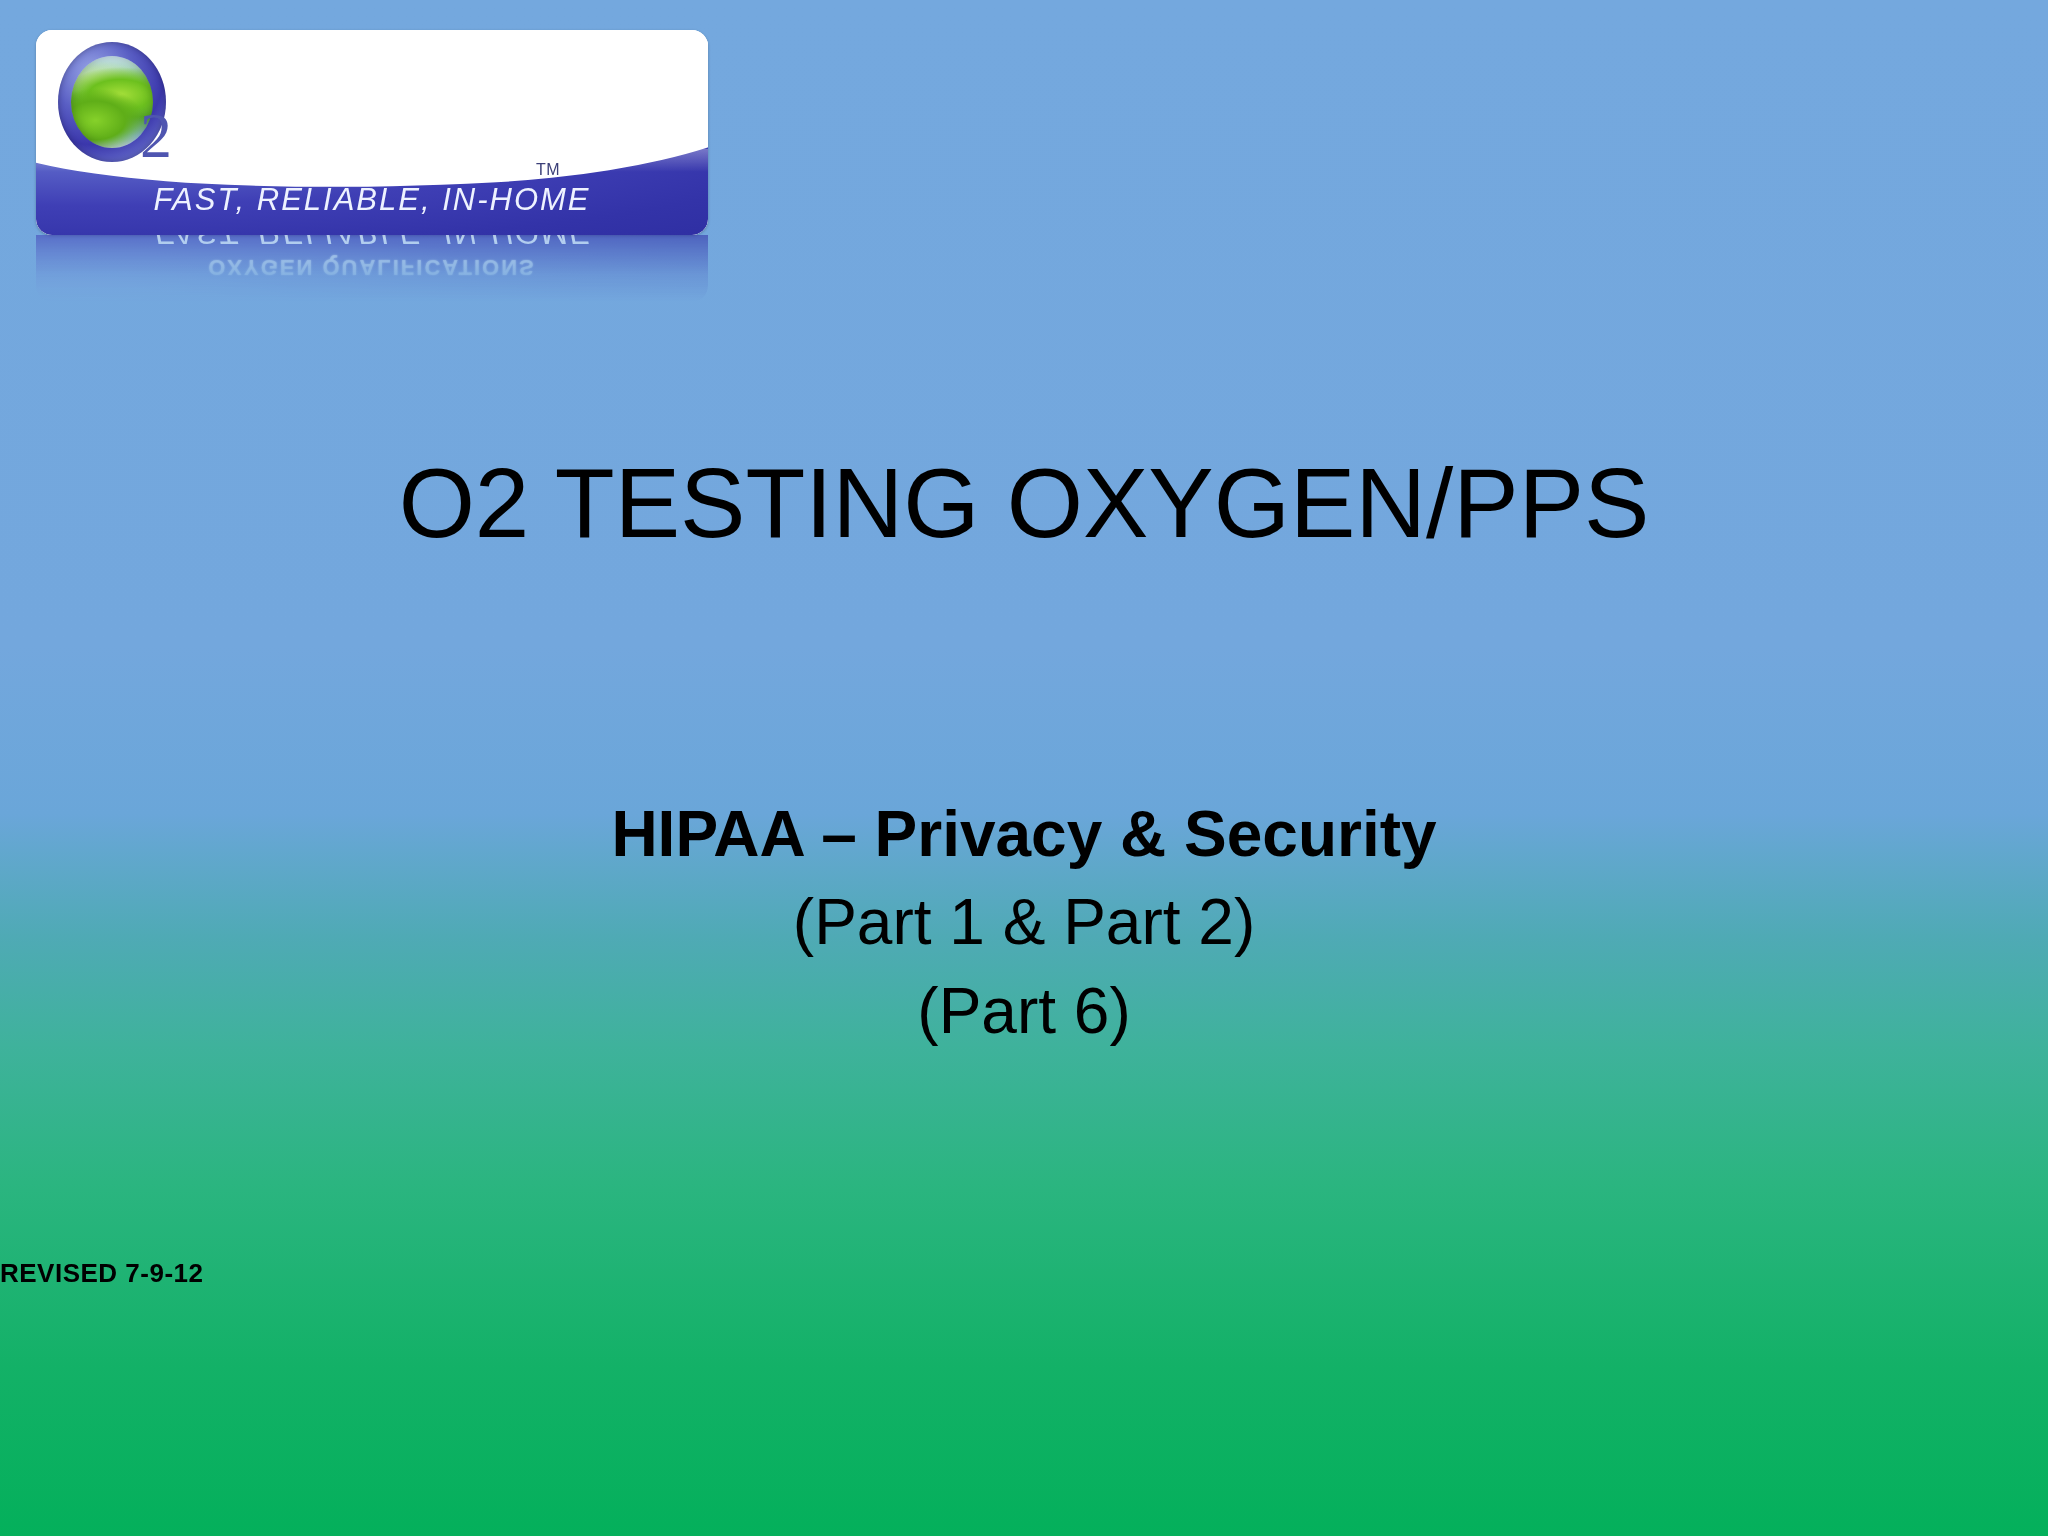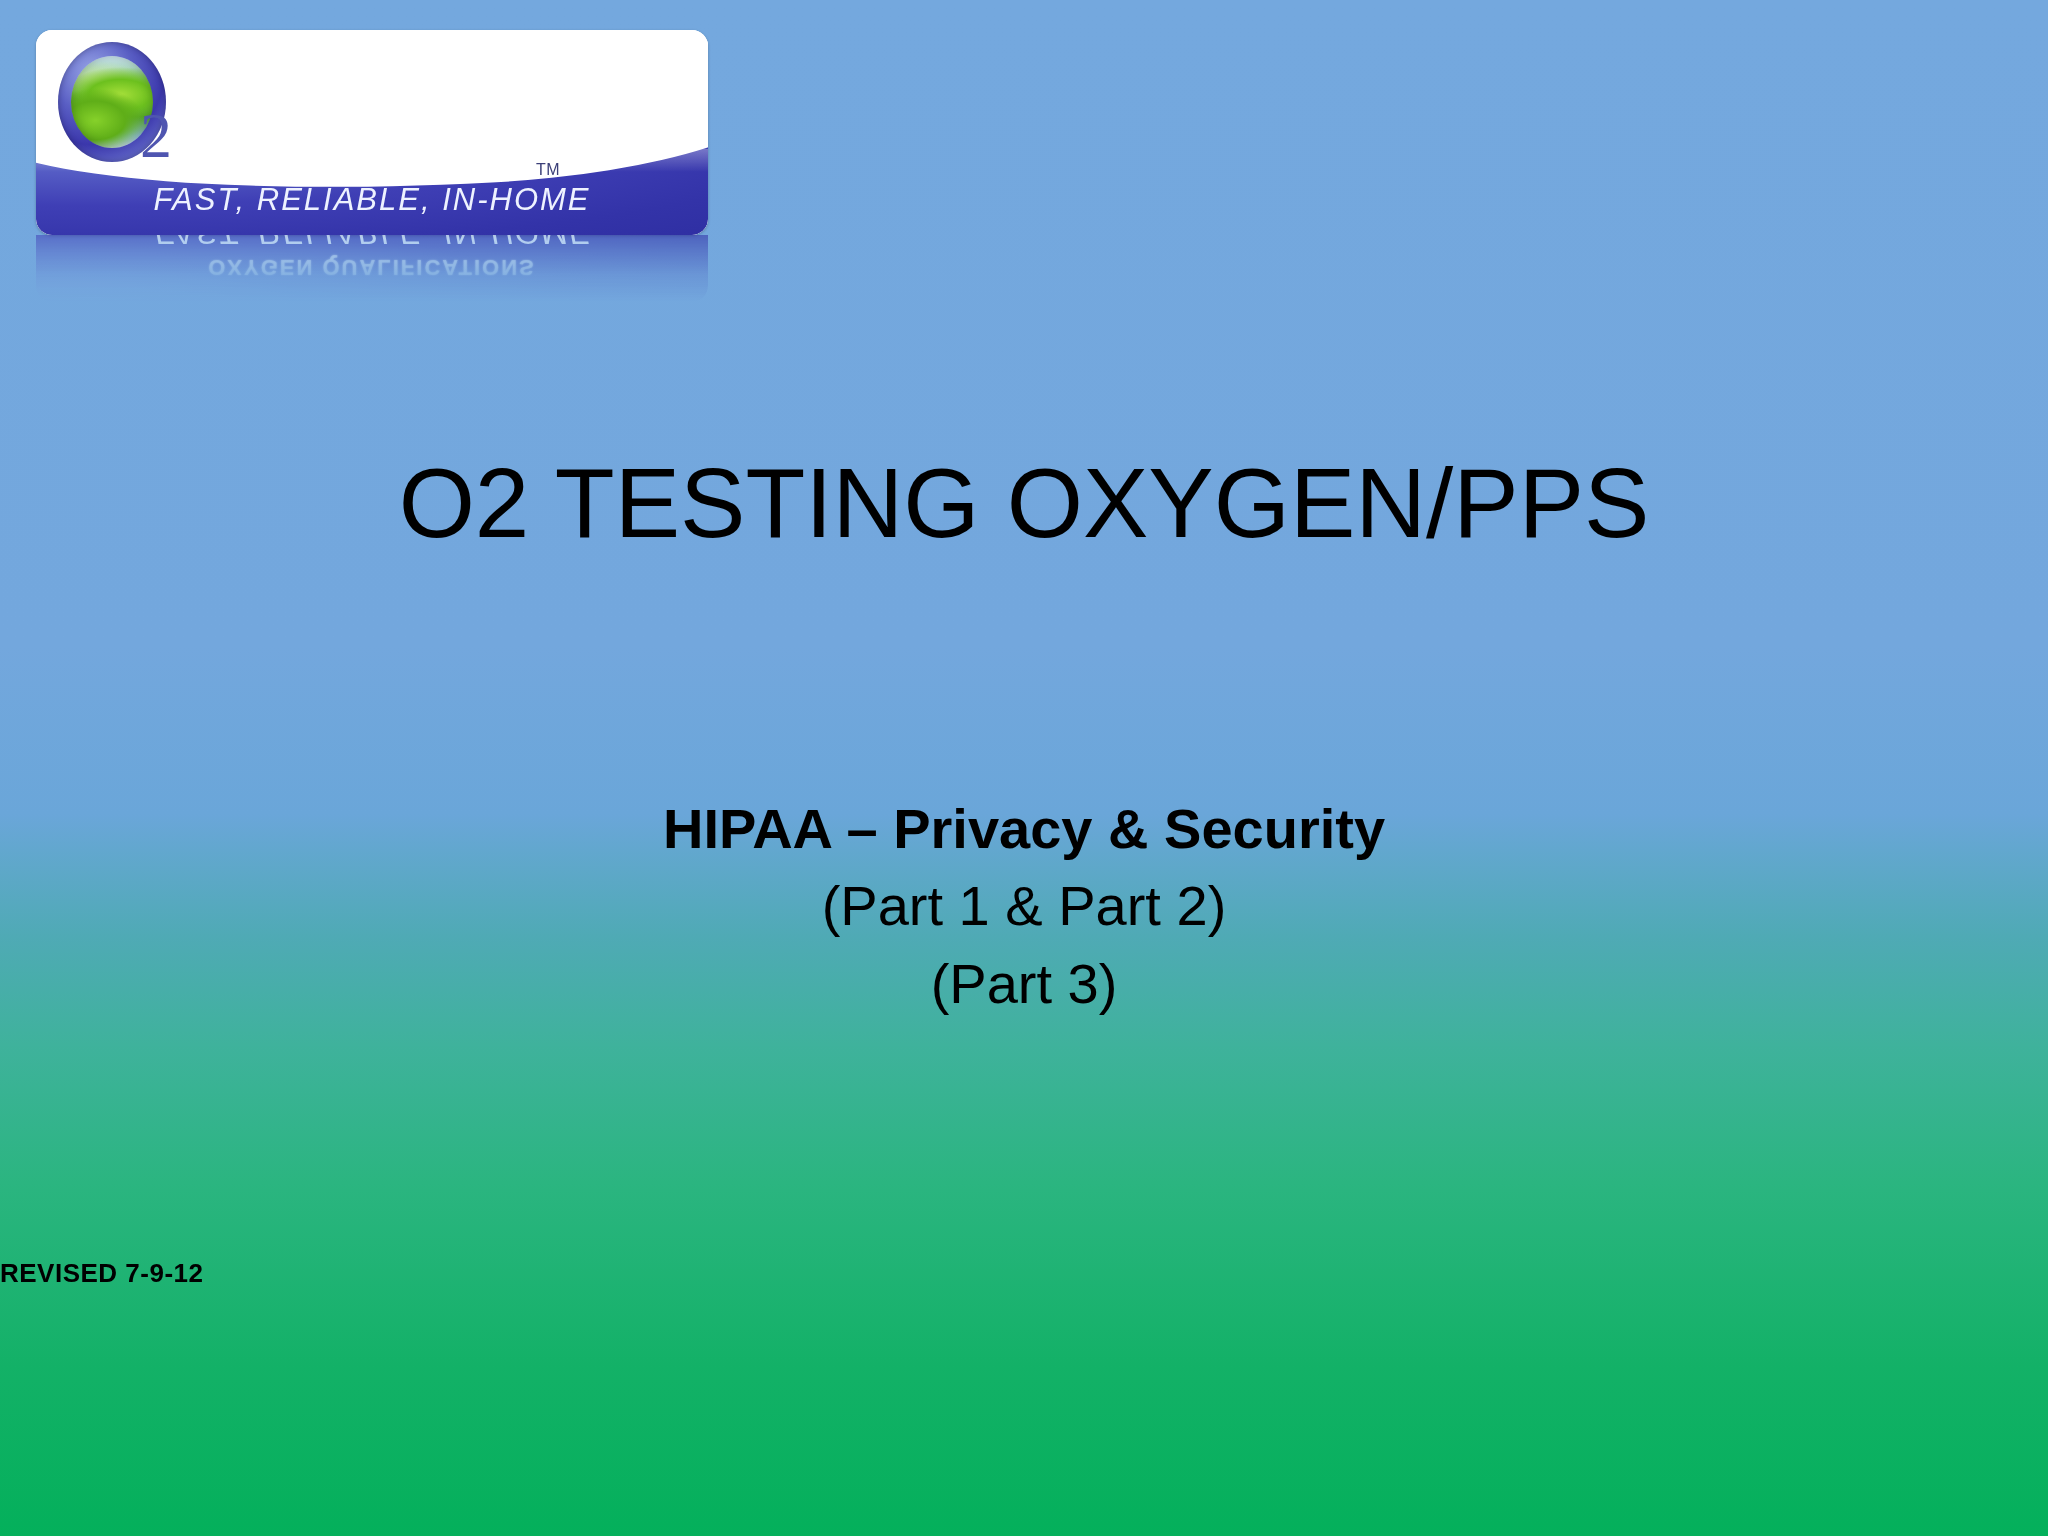--- a/index.html
+++ b/index.html
@@ -231,21 +231,21 @@
   #subtitle {
     position: absolute;
     left: 0;
     right: 0;
     top: 790px;
     text-align: center;
     color: #000000;
   }
   .sub-line {
     font-family: "Liberation Sans", sans-serif;
-    font-size: 56px;
+    font-size: 64px;
     line-height: 1.38;
     white-space: nowrap;
   }
   .sub-line.bold { font-weight: bold; }
 
   #revised {
     position: absolute;
     left: 0;
     right: 0;
     top: 1258px;
@@ -291,18 +291,18 @@
       </div>
     </div>
 
   </div>
 
   <div id="title">O2 TESTING OXYGEN/PPS</div>
 
   <div id="subtitle">
     <div class="sub-line bold">HIPAA – Privacy &amp; Security</div>
     <div class="sub-line">(Part 1 &amp; Part 2)</div>
-    <div class="sub-line">(Part 3)</div>
+    <div class="sub-line">(Part 6)</div>
   </div>
 
   <div id="revised">REVISED 7-9-12</div>
 
 </div>
 
 </body></html>

